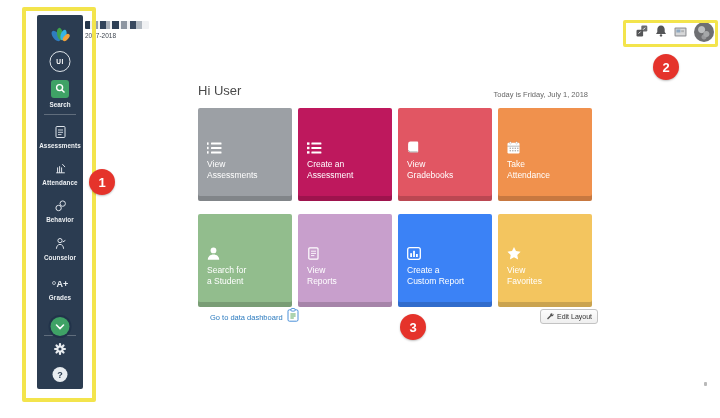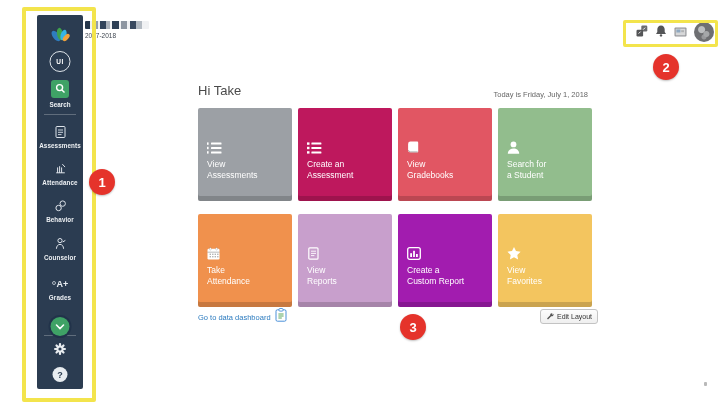--- a/index.html
+++ b/index.html
@@ -78,21 +78,21 @@
   .tile {
     position:relative; border-radius:2px; cursor:pointer;
     box-shadow:inset 0 -5px 0 rgba(0,0,0,.17);
   }
   .t-icon { position:absolute; left:9px; top:32px; display:block; height:14px; }
   .t-label {
     position:absolute; left:9px; top:51px; right:5px;
     font-size:8.5px; line-height:1.3; color:#fff; white-space:pre-line;
   }
   .dash-link-row { position:absolute; left:198px; top:308px; display:flex; align-items:center; gap:4px; }
-  .dash-link { font-size:7.5px; color:#2c7bbf; text-decoration:none; cursor:pointer; }
+  .dash-link { font-size:7.5px; color:#2c7bbf; text-decoration:none; cursor:pointer;margin-left:12px; }
   .edit-btn {
     position:absolute; left:540px; top:309px; height:15px;
     display:inline-flex; align-items:center; gap:3px; padding:0 5px;
     background:linear-gradient(#fdfdfd,#efefef); border:1px solid #c3c3c3; border-radius:3px;
     font-size:7px; color:#333; font-family:"Liberation Sans",sans-serif; cursor:pointer;
   }
 
   
   .hl-box { position:absolute; border:4px solid #f3e44c; border-radius:2px; pointer-events:none; }
   .hl-sidebar { left:22px; top:7px; width:74px; height:395px; }
@@ -254,21 +254,21 @@
           <rect x="2.4" y="2.5" width="4" height="3" fill="#8fa8c0"></rect>
           <rect x="7.2" y="3.2" width="2.8" height="2" fill="#b0b2b4"></rect>
         </svg>
       </span>
     </button>
     <button class="tb-btn">
       <span class="tb-avatar"></span>
     </button>
   </div>
 
-  <div class="greeting">Hi Take</div>
+  <div class="greeting">Hi User</div>
   <div class="date-text">Today is Friday, July 1, 2018</div>
 
   <div class="tile-grid">
 
     <div class="tile" style="background: rgb(156, 160, 165);">
       <span class="t-icon">
         <svg width="15" height="12" viewBox="0 0 15 12">
             <g fill="#fff">
           <rect x="0" y="0.4" width="1.6" height="2.4"></rect>
               <rect x="0" y="4.8" width="1.6" height="2.4"></rect>
@@ -302,31 +302,20 @@
 
     <div class="tile" style="background: rgb(225, 86, 99);">
       <span class="t-icon">
         <svg width="13" height="13" viewBox="0 0 13 13">
           <path d="M3.4.6h6.6c.7 0 1.2.5 1.2 1.2v9c0 .4-.3.7-.7.7H3.6A2.5 2.5 0 0 1 1.1 9V2.9A2.3 2.3 0 0 1 3.4.6z" fill="#fff"></path>
           <path d="M1.6 9.2c0 1 .9 1.7 1.9 1.7h7.2" stroke="rgba(0,0,0,.32)" stroke-width="1" fill="none"></path>
         </svg>
       </span>
       <span class="t-label">View
 Gradebooks</span>
-    </div>
-
-    <div class="tile" style="background: rgb(146, 189, 141);">
-      <span class="t-icon">
-        <svg width="13" height="13" viewBox="0 0 13 13">
-          <circle cx="6.5" cy="3.4" r="2.9" fill="#fff"></circle>
-          <path d="M.8 12.8c0-3.4 2.6-5.3 5.7-5.3s5.7 1.9 5.7 5.3z" fill="#fff"></path>
-        </svg>
-      </span>
-      <span class="t-label">Search for
-a Student</span>
     </div>
 
     <div class="tile" style="background: rgb(240, 145, 77);">
       <span class="t-icon">
         <svg width="13" height="13" viewBox="0 0 13 13">
           <rect x="0.5" y="1.8" width="12" height="10.7" rx="1.2" fill="#fff"></rect>
           <rect x="2.6" y="0.4" width="1.6" height="2.8" rx="0.8" fill="#fff" stroke="rgba(0,0,0,.25)" stroke-width="0.5"></rect>
           <rect x="8.8" y="0.4" width="1.6" height="2.8" rx="0.8" fill="#fff" stroke="rgba(0,0,0,.25)" stroke-width="0.5"></rect>
           <rect x="0.5" y="4.7" width="12" height="0.9" fill="rgba(0,0,0,.3)"></rect>
           <g fill="rgba(0,0,0,.3)">
@@ -338,32 +327,43 @@
               <rect x="5.1" y="9" width="1.4" height="1.4"></rect>
               <rect x="7.6" y="9" width="1.4" height="1.4"></rect>
               <rect x="10.1" y="9" width="1.4" height="1.4"></rect>
           </g>
         </svg>
       </span>
       <span class="t-label">Take
 Attendance</span>
     </div>
 
+    <div class="tile" style="background: rgb(146, 189, 141);">
+      <span class="t-icon">
+        <svg width="13" height="13" viewBox="0 0 13 13">
+          <circle cx="6.5" cy="3.4" r="2.9" fill="#fff"></circle>
+          <path d="M.8 12.8c0-3.4 2.6-5.3 5.7-5.3s5.7 1.9 5.7 5.3z" fill="#fff"></path>
+        </svg>
+      </span>
+      <span class="t-label">Search for
+a Student</span>
+    </div>
+
     <div class="tile" style="background: rgb(200, 159, 204);">
       <span class="t-icon">
         <svg width="13" height="13" viewBox="0 0 13 13">
           <rect x="1.8" y="0.8" width="9.2" height="11.4" rx="1" fill="none" stroke="#fff" stroke-width="1.2"></rect>
           <path d="M4 4.2h5M4 6.4h5M4 8.6h3.4" stroke="#fff" stroke-width="0.9"></path>
         </svg>
       </span>
       <span class="t-label">View
 Reports</span>
     </div>
 
-    <div class="tile" style="background: #a21caf;">
+    <div class="tile" style="background: #3b82f6;">
       <span class="t-icon">
         <svg width="14" height="13" viewBox="0 0 14 13">
           <rect x="0.7" y="0.7" width="12.6" height="11.6" rx="2" fill="none" stroke="#fff" stroke-width="1.3"></rect>
           <rect x="3.2" y="6.2" width="1.8" height="3.8" fill="#fff"></rect>
           <rect x="6.1" y="3.8" width="1.8" height="6.2" fill="#fff"></rect>
           <rect x="9" y="7" width="1.8" height="3" fill="#fff"></rect>
         </svg>
       </span>
       <span class="t-label">Create a
 Custom Report</span>

